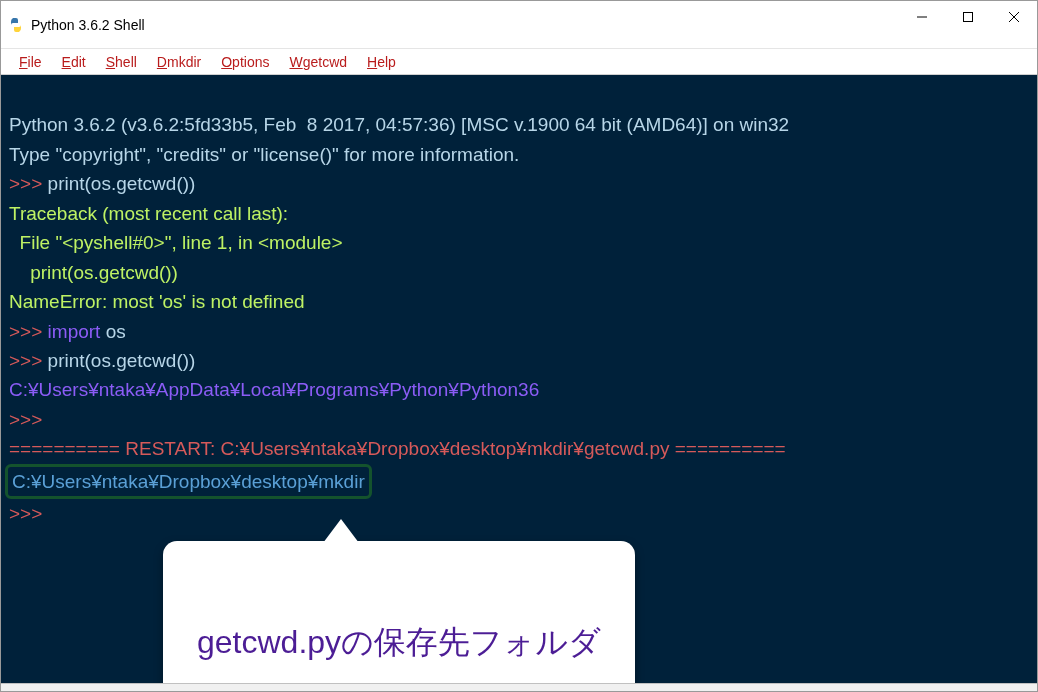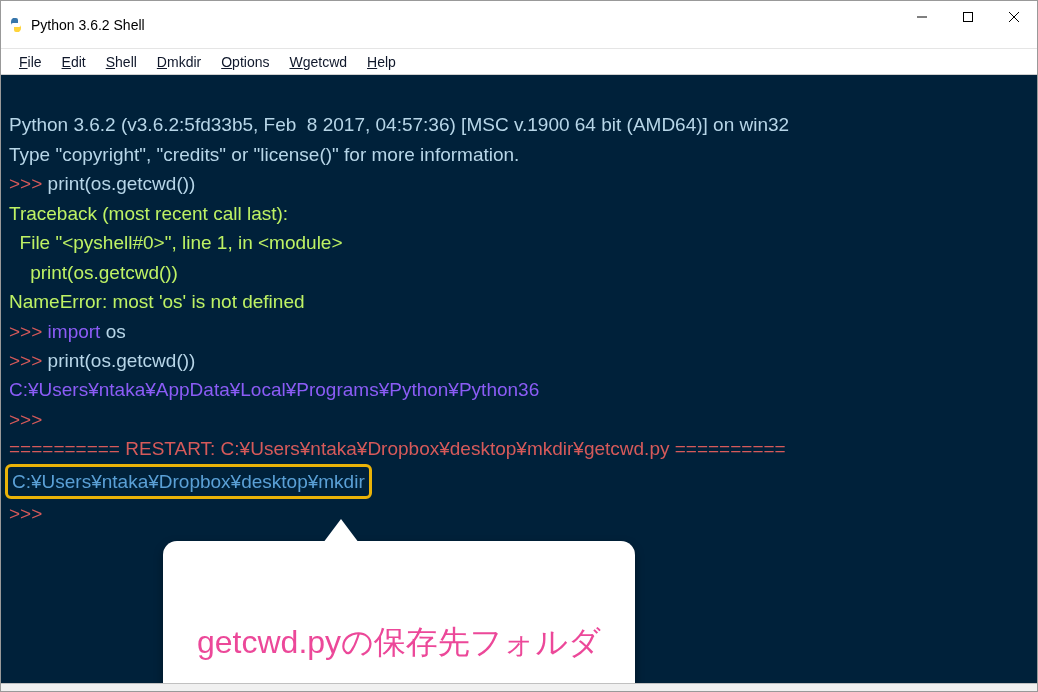--- a/index.html
+++ b/index.html
@@ -34,21 +34,21 @@
 .menubar {
   height: 26px;
   background: #fff;
   display: flex;
   align-items: center;
   padding: 0 8px;
   border-bottom: 1px solid #d0d0d0;
 }
 .menuitem {
   font-size: 14px;
-  color: #0f172a;
+  color: #b91c1c;
   padding: 2px 10px;
   cursor: default;
 }
 .menuitem .ul { text-decoration: underline; }
 .console {
   background: #00213a;
   color: #9ec9e2;
   font-family: "Verdana", "Segoe UI", sans-serif;
   font-size: 19px;
   line-height: 1.55;
@@ -57,21 +57,21 @@
   overflow: hidden;
   white-space: pre-wrap;
   position: relative;
 }
 .console .prompt { color: #d65a5a; }
 .console .kw { color: #8b5cf6; }
 .console .plain { color: #b7d6e8; }
 .console .err { color: #bef264; text-align: right; }
 .highlight-box {
   display: inline-block;
-  border: 3px solid #eab308;
+  border: 3px solid #14532d;
   border-radius: 6px;
   color: #5aa0d6;
   padding: 0 4px;
   margin-left: -4px;
 }
 .callout {
   position: absolute;
   left: 162px;
   top: 466px;
   background: #fff;
@@ -82,21 +82,21 @@
 .callout::before {
   content: "";
   position: absolute;
   top: -22px;
   left: 160px;
   border-left: 18px solid transparent;
   border-right: 18px solid transparent;
   border-bottom: 24px solid #fff;
 }
 .callout-text {
-  color: #ec4899;
+  color: #4c1d95;
   font-size: 32px;
   font-family: "Meiryo", "Yu Gothic", sans-serif;
 }
 .statusbar {
   height: 35px;
   background: #f0f0f0;
   border-top: 1px solid #c0c0c0;
   display: flex;
   justify-content: flex-end;
   align-items: center;

